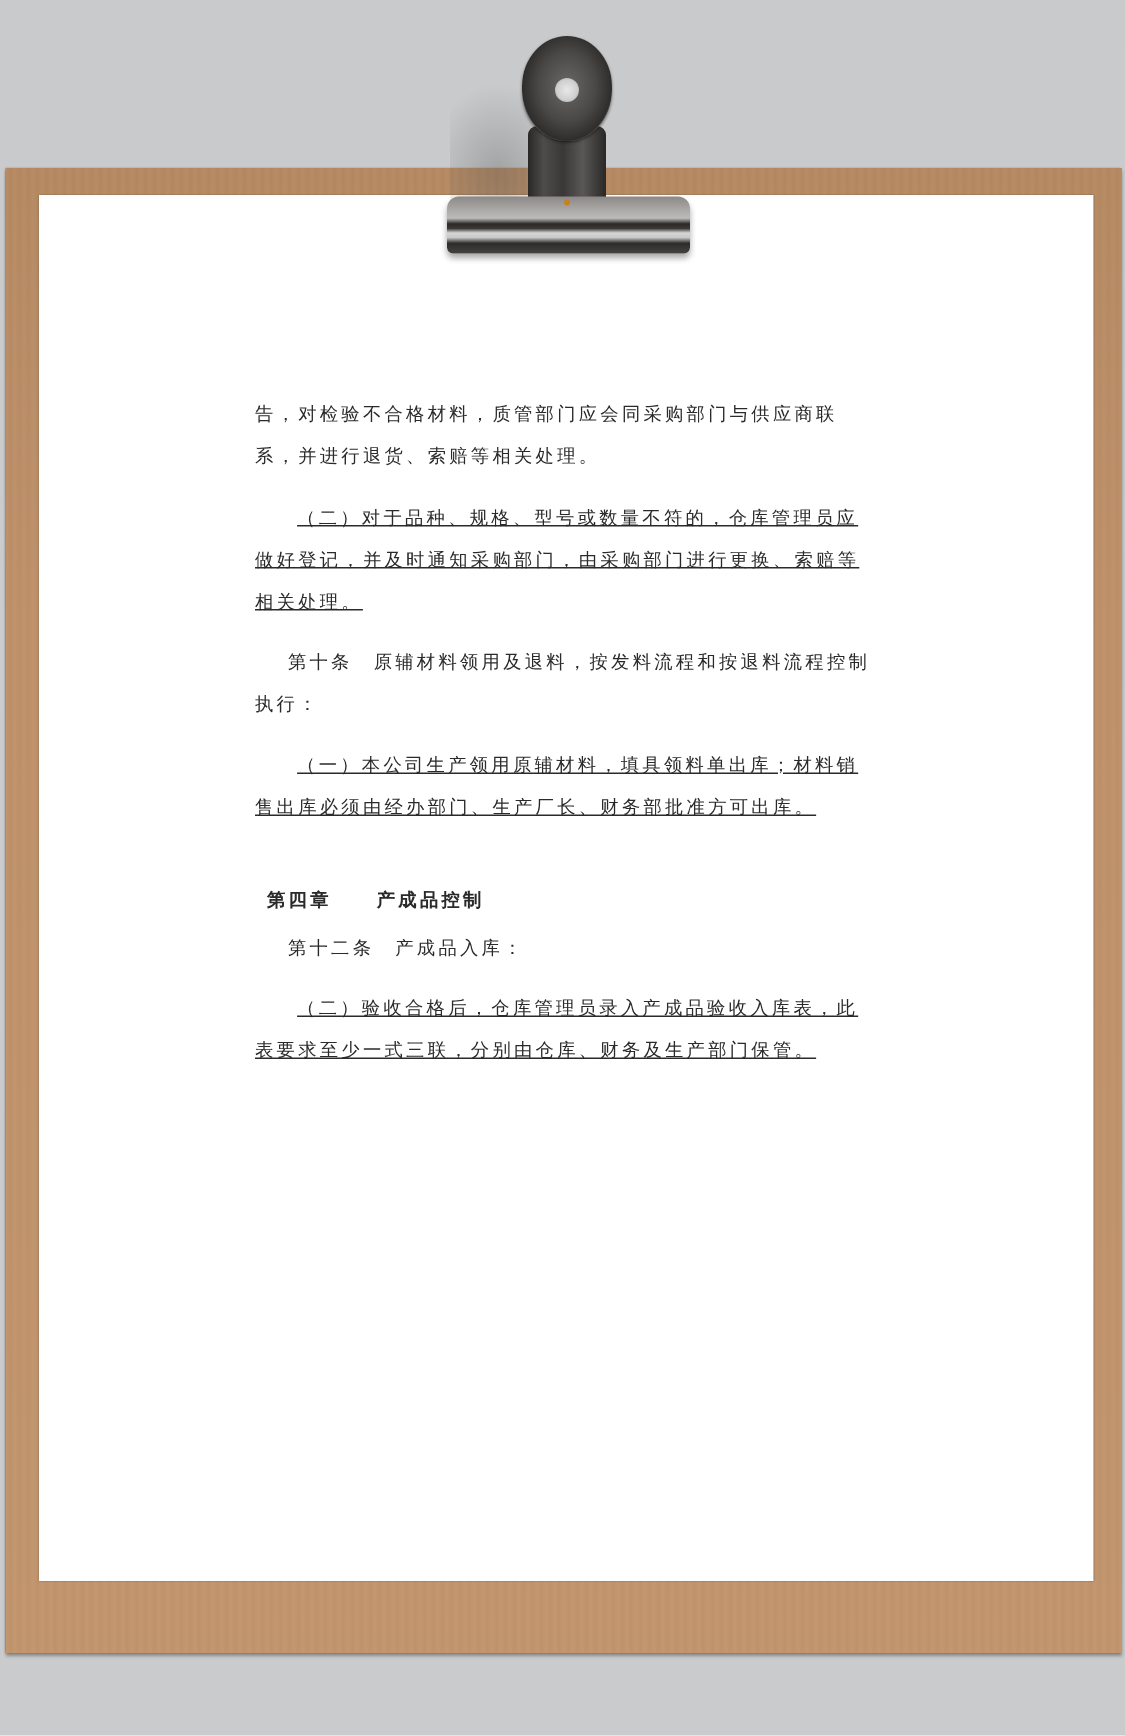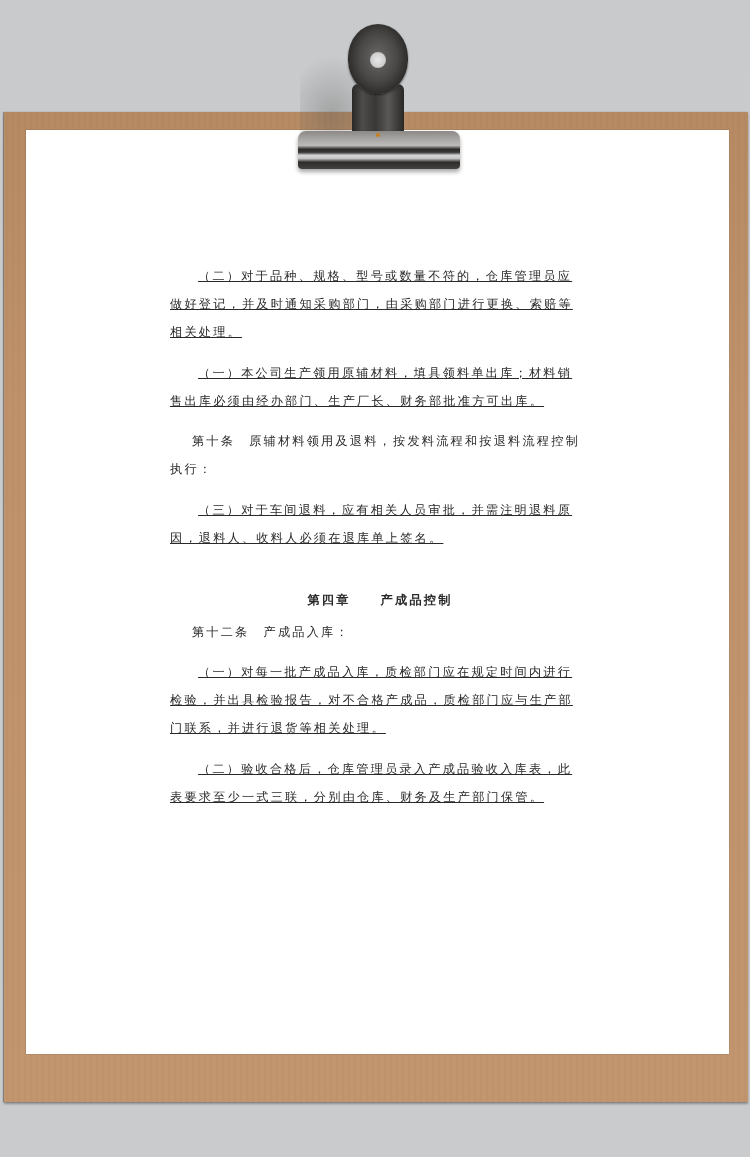--- a/index.html
+++ b/index.html
@@ -103,21 +103,20 @@
       font-size: 12.2px;
       letter-spacing: 2.2px;
     }
     .p {
       margin: 0 0 12.5px 0;
       line-height: 28px;
     }
     .p.indent { text-indent: 2.3em; text-decoration: underline; }
     .p.article { text-indent: 1.8em; }
     .heading {
-      text-align: center;
       font-weight: bold;
       margin: 34px 0 4px 0;
       line-height: 28px;
       padding-left: 8px;
     }
     .heading .gap { display: inline-block; width: 30px; }
     .gap2 { display: inline-block; width: 14px; }
   </style>
 </head>
 <body>
@@ -126,32 +125,31 @@
 <div class="paper"></div>
 
 <div class="clip-shadow"></div>
 <div class="clip-neck"></div>
 <div class="clip-ring"></div>
 <div class="clip-hole"></div>
 <div class="clip-base"></div>
 <div class="clip-rivet"></div>
 
 <div class="doc">
+  <p class="p">告，对检验不合格材料，质管部门应会同采购部门与供应商联系，并进行退货、索赔等相关处理。</p>
   <p class="p indent">（二）对于品种、规格、型号或数量不符的，仓库管理员应做好登记，并及时通知采购部门，由采购部门进行更换、索赔等相关处理。</p>
 
-  <p class="p indent">（一）本公司生产领用原辅材料，填具领料单出库；材料销售出库必须由经办部门、生产厂长、财务部批准方可出库。</p>
   <p class="p article">
     <span>第十条</span><span class="gap2"></span><span>原辅材料领用及退料，按发料流程和按退料流程控制执行：</span>
   </p>
-  <p class="p indent">（三）对于车间退料，应有相关人员审批，并需注明退料原因，退料人、收料人必须在退库单上签名。</p>
+  <p class="p indent">（一）本公司生产领用原辅材料，填具领料单出库；材料销售出库必须由经办部门、生产厂长、财务部批准方可出库。</p>
 
 
   <div class="heading">
     <span>第四章</span><span class="gap"></span><span>产成品控制</span>
   </div>
 
   <p class="p article">
     <span>第十二条</span><span class="gap2"></span><span>产成品入库：</span>
   </p>
-  <p class="p indent">（一）对每一批产成品入库，质检部门应在规定时间内进行检验，并出具检验报告，对不合格产成品，质检部门应与生产部门联系，并进行退货等相关处理。</p>
   <p class="p indent">（二）验收合格后，仓库管理员录入产成品验收入库表，此表要求至少一式三联，分别由仓库、财务及生产部门保管。</p>
 
 </div>
 
 </body></html>

